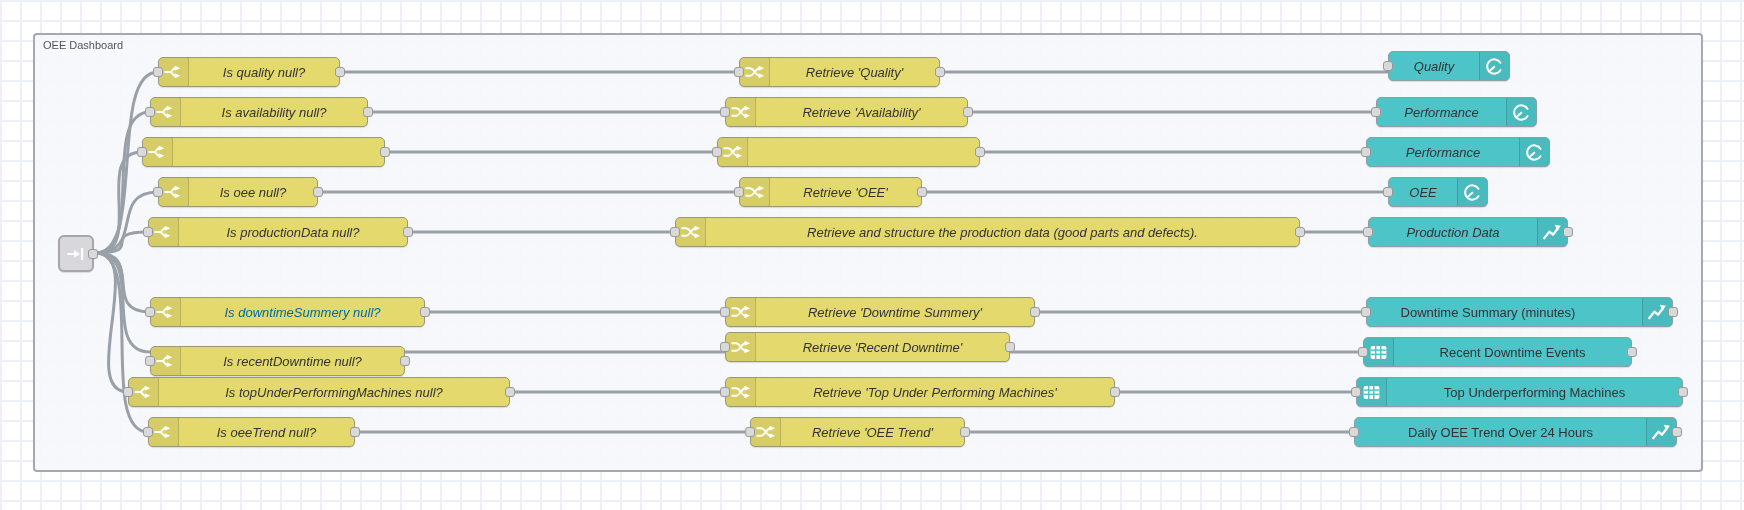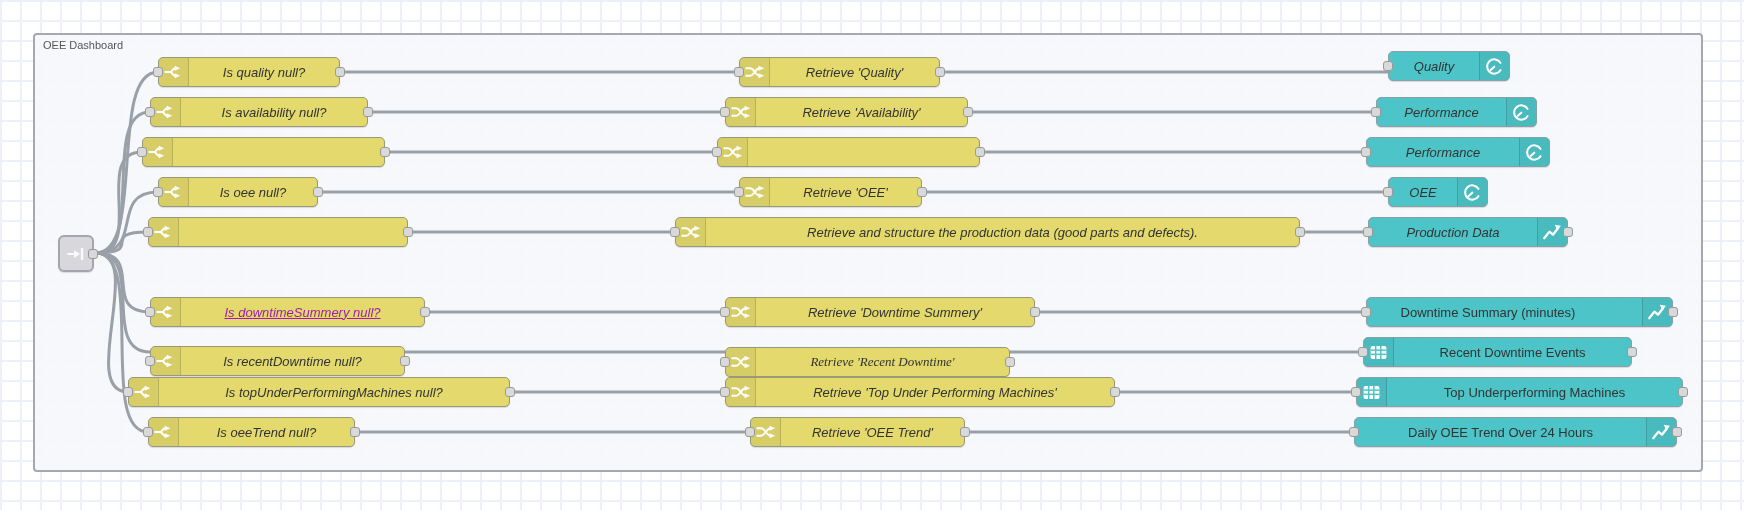--- a/index.html
+++ b/index.html
@@ -250,20 +250,21 @@
       <div class="node fn" style="left: 148px; top: 217px; width: 260px; background: rgb(227, 217, 108);">
         <div class="icon-box left">
           <svg width="20" height="20" viewBox="0 0 24 24">
     <path d="M1.5 12H7" stroke="#ffffff" stroke-width="2.4" stroke-linecap="round" fill="none"></path>
     <path d="M7 12c3.6 0 3.2-4.5 6.3-4.5" stroke="#ffffff" stroke-width="2.4" fill="none" stroke-linecap="round"></path>
     <path d="M7 12c3.6 0 3.2 4.5 6.3 4.5" stroke="#ffffff" stroke-width="2.4" fill="none" stroke-linecap="round"></path>
     <path d="M12.8 4.4L19.6 7.5L12.8 10.6Z" fill="#ffffff"></path>
     <path d="M12.8 13.4L19.6 16.5L12.8 19.6Z" fill="#ffffff"></path>
           </svg>
         </div>
+        <div class="label it" style="color: rgb(51, 51, 51);">Is productionData null?</div>
         <div class="port in" style="background: rgb(217, 217, 217);"></div>
         <div class="port out" style="background: rgb(217, 217, 217);"></div>
       </div>
       <div class="node fn" style="left: 675px; top: 217px; width: 625px; background: rgb(227, 217, 108);">
         <div class="icon-box left">
           <svg width="20" height="20" viewBox="0 0 24 24">
     <path d="M1.5 7.5h4.5c5 0 6.5 9 11.5 9" stroke="#ffffff" stroke-width="2.3" fill="none" stroke-linecap="round"></path>
     <path d="M1.5 16.5h4.5c5 0 6.5-9 11.5-9" stroke="#ffffff" stroke-width="2.3" fill="none" stroke-linecap="round"></path>
     <path d="M16.3 13.5L23 16.5L16.3 19.5Z" fill="#ffffff"></path>
     <path d="M16.3 4.5L23 7.5L16.3 10.5Z" fill="#ffffff"></path>
@@ -287,21 +288,21 @@
       <div class="node fn" style="left: 150px; top: 297px; width: 275px; background: rgb(227, 217, 108);">
         <div class="icon-box left">
           <svg width="20" height="20" viewBox="0 0 24 24">
     <path d="M1.5 12H7" stroke="#ffffff" stroke-width="2.4" stroke-linecap="round" fill="none"></path>
     <path d="M7 12c3.6 0 3.2-4.5 6.3-4.5" stroke="#ffffff" stroke-width="2.4" fill="none" stroke-linecap="round"></path>
     <path d="M7 12c3.6 0 3.2 4.5 6.3 4.5" stroke="#ffffff" stroke-width="2.4" fill="none" stroke-linecap="round"></path>
     <path d="M12.8 4.4L19.6 7.5L12.8 10.6Z" fill="#ffffff"></path>
     <path d="M12.8 13.4L19.6 16.5L12.8 19.6Z" fill="#ffffff"></path>
           </svg>
         </div>
-        <div class="label it" style="color: #a21caf; text-decoration: underline;">Is downtimeSummery null?</div>
+        <div class="label it" style="color: #0369a1;">Is downtimeSummery null?</div>
         <div class="port in" style="background: rgb(217, 217, 217);"></div>
         <div class="port out" style="background: rgb(217, 217, 217);"></div>
       </div>
       <div class="node fn" style="left: 725px; top: 297px; width: 310px; background: rgb(227, 217, 108);">
         <div class="icon-box left">
           <svg width="20" height="20" viewBox="0 0 24 24">
     <path d="M1.5 7.5h4.5c5 0 6.5 9 11.5 9" stroke="#ffffff" stroke-width="2.3" fill="none" stroke-linecap="round"></path>
     <path d="M1.5 16.5h4.5c5 0 6.5-9 11.5-9" stroke="#ffffff" stroke-width="2.3" fill="none" stroke-linecap="round"></path>
     <path d="M16.3 13.5L23 16.5L16.3 19.5Z" fill="#ffffff"></path>
     <path d="M16.3 4.5L23 7.5L16.3 10.5Z" fill="#ffffff"></path>
@@ -329,21 +330,21 @@
     <path d="M7 12c3.6 0 3.2-4.5 6.3-4.5" stroke="#ffffff" stroke-width="2.4" fill="none" stroke-linecap="round"></path>
     <path d="M7 12c3.6 0 3.2 4.5 6.3 4.5" stroke="#ffffff" stroke-width="2.4" fill="none" stroke-linecap="round"></path>
     <path d="M12.8 4.4L19.6 7.5L12.8 10.6Z" fill="#ffffff"></path>
     <path d="M12.8 13.4L19.6 16.5L12.8 19.6Z" fill="#ffffff"></path>
           </svg>
         </div>
         <div class="label it" style="color: rgb(51, 51, 51);">Is recentDowntime null?</div>
         <div class="port in" style="background: rgb(217, 217, 217);"></div>
         <div class="port out" style="background: rgb(217, 217, 217);"></div>
       </div>
-      <div class="node fn" style="left: 725px; top: 347px; width: 285px; background: rgb(227, 217, 108); font-family: Liberation Serif, serif;">
+      <div class="node fn" style="left: 725px; top: 332px; width: 285px; background: rgb(227, 217, 108);">
         <div class="icon-box left">
           <svg width="20" height="20" viewBox="0 0 24 24">
     <path d="M1.5 7.5h4.5c5 0 6.5 9 11.5 9" stroke="#ffffff" stroke-width="2.3" fill="none" stroke-linecap="round"></path>
     <path d="M1.5 16.5h4.5c5 0 6.5-9 11.5-9" stroke="#ffffff" stroke-width="2.3" fill="none" stroke-linecap="round"></path>
     <path d="M16.3 13.5L23 16.5L16.3 19.5Z" fill="#ffffff"></path>
     <path d="M16.3 4.5L23 7.5L16.3 10.5Z" fill="#ffffff"></path>
           </svg>
         </div>
         <div class="label it" style="color: rgb(51, 51, 51);">Retrieve 'Recent Downtime'</div>
         <div class="port in" style="background: rgb(217, 217, 217);"></div>

